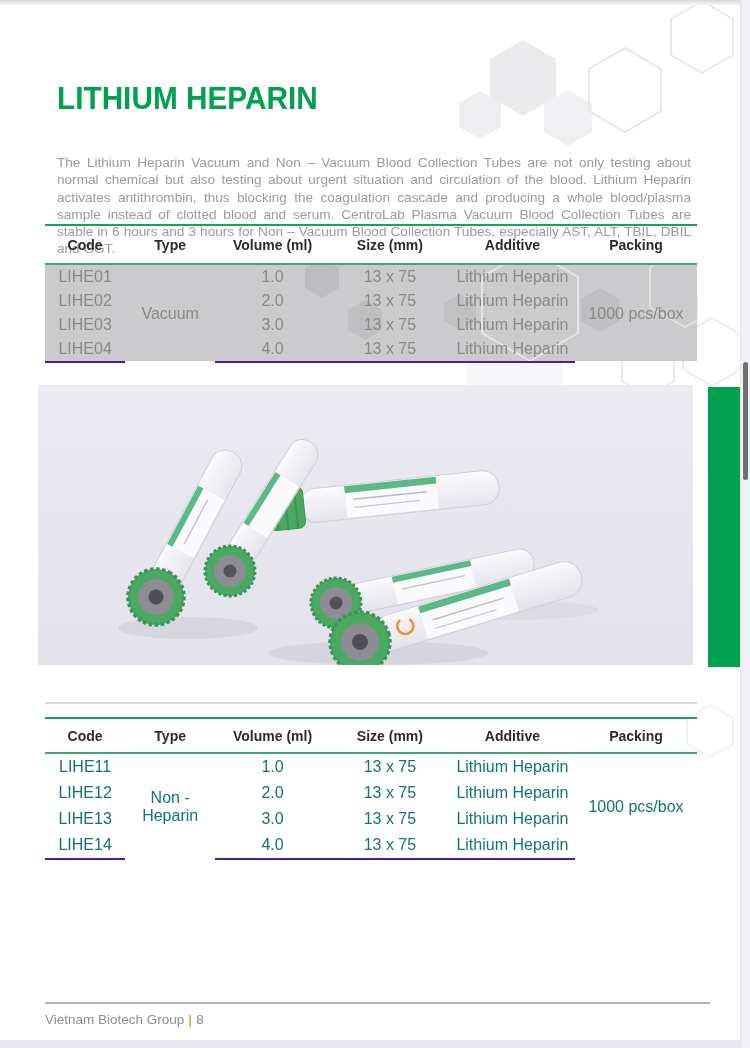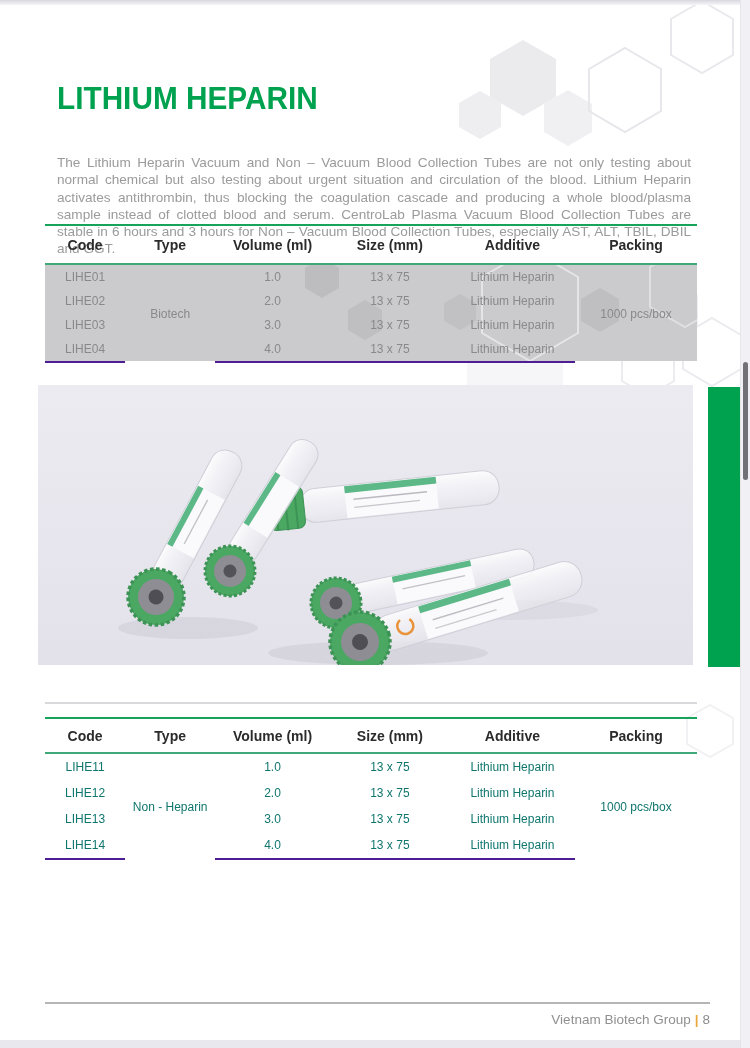--- a/index.html
+++ b/index.html
@@ -39,37 +39,37 @@
   table{width:652px;border-collapse:collapse;table-layout:fixed;position:relative;z-index:2;}
   col.c1{width:12.3%}col.c2{width:13.8%}col.c3{width:17.6%}col.c4{width:18.4%}col.c5{width:19.2%}col.c6{width:18.7%}
   thead th{
     font-size:14px;font-weight:bold;color:#2b2b2b;text-align:center;
     border-top:2px solid #18A35B;border-bottom:2px solid #3FA878;
     padding:0;
   }
   .t1 thead th{height:37px;}
   .t2 thead th{height:33px;}
   tbody td{
-    font-size:12px;color:#8f8f8f;text-align:center;vertical-align:middle;padding:0;
+    font-size:16px;color:#8f8f8f;text-align:center;vertical-align:middle;padding:0;
   }
   .t1 tbody td{height:24px;color:#898989;}
   .t2 tbody td{height:26px;color:#0f766e;}
   tbody tr:last-child td{border-bottom:2px solid #4c1d95;}
   td.span-cell{vertical-align:middle;}
   
   .gray-body{position:absolute;left:0;top:41px;width:652px;height:96px;background:#cbcbce;overflow:hidden;z-index:1;}
   
   .pre-rule{top:702px;left:45px;width:652px;height:2px;background:#d9d9dc;}
   
   .photo{top:385px;left:38px;width:655px;height:280px;}
   
   .green-bar{top:387px;left:708px;width:34px;height:280px;background:#00A24F;}
   
   .footer-rule{top:1002px;left:45px;width:665px;height:2px;background:#b5b5b5;}
-  .footer{top:1012px;left:45px;width:665px;text-align:right;font-size:13.5px;color:#909090;}
+  .footer{top:1012px;left:45px;width:665px;font-size:13.5px;color:#909090;}
   .footer .sep{color:#E9A83C;font-weight:bold;padding:0 4px;}
   .footer .pg{color:#8b8b8b;}
 </style>
 </head>
 <body>
 
 <svg class="abs bg-layer" width="750" height="1048" viewBox="0 0 750 1048">
   <g fill="none" stroke="none">
 
     <polygon points="523,40 556,59 556,97 523,116 490,97 490,59" fill="#ebebee"></polygon>
@@ -126,21 +126,21 @@
         <th>Type</th>
         <th>Volume (ml)</th>
         <th>Size (mm)</th>
         <th>Additive</th>
         <th>Packing</th>
       </tr>
     </thead>
     <tbody>
       <tr>
         <td>LIHE01</td>
-        <td class="span-cell" rowspan="4">Biotech</td>
+        <td class="span-cell" rowspan="4">Vacuum</td>
         <td>1.0</td>
         <td>13 x 75</td>
         <td>Lithium Heparin</td>
         <td class="span-cell" rowspan="4">1000 pcs/box</td>
       </tr>
       <tr>
         <td>LIHE02</td>
         <td>2.0</td>
         <td>13 x 75</td>
         <td>Lithium Heparin</td>

